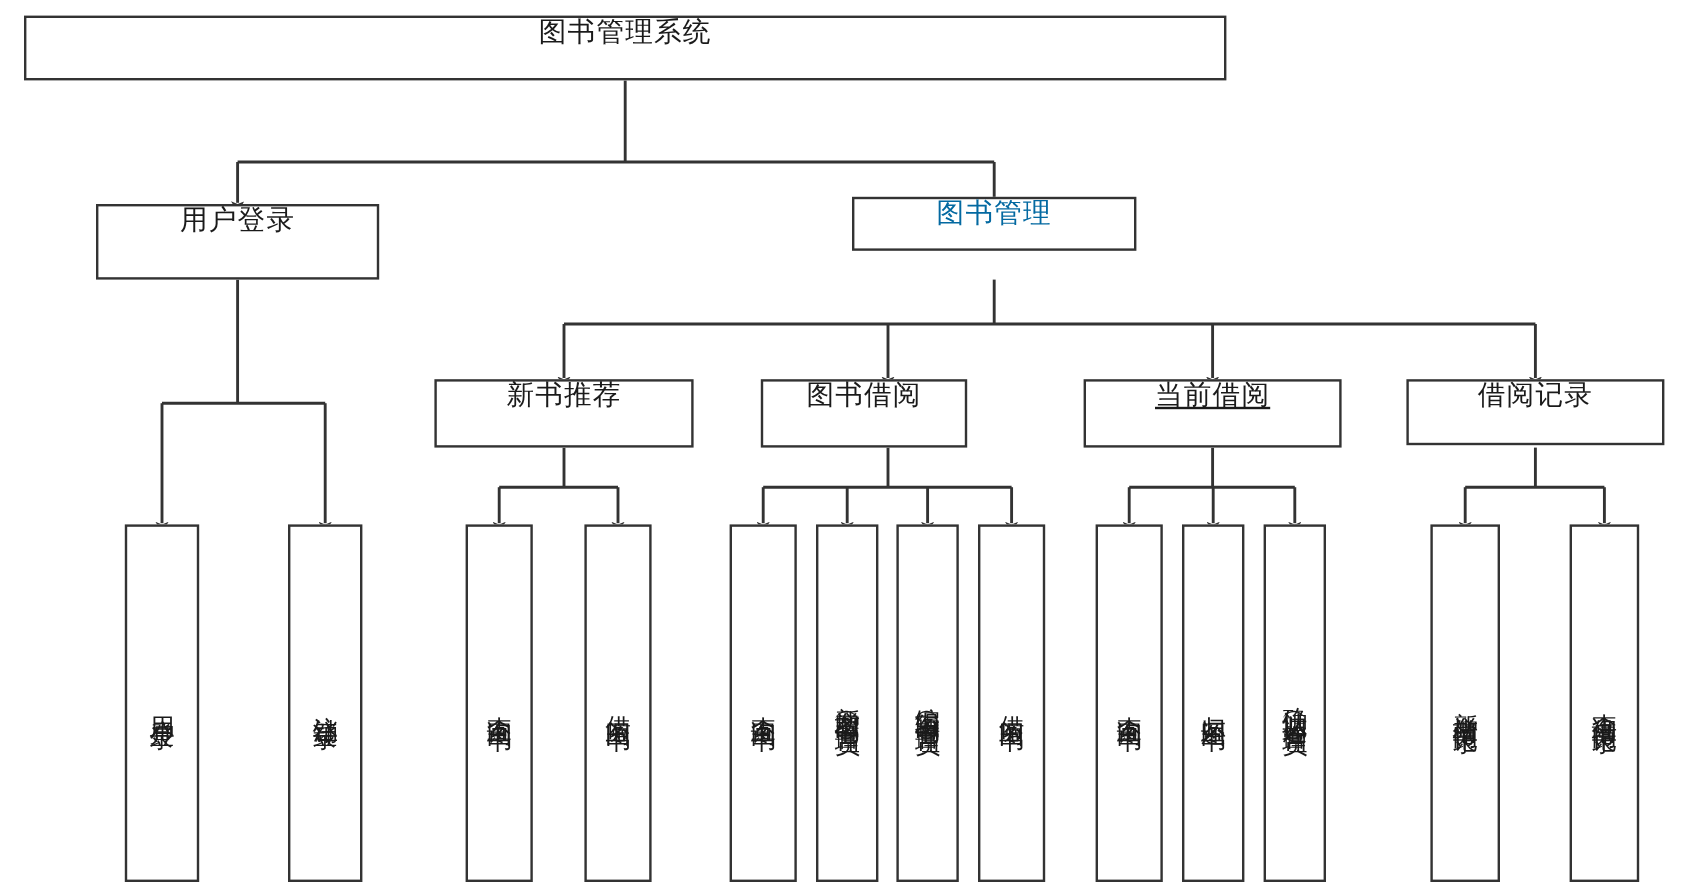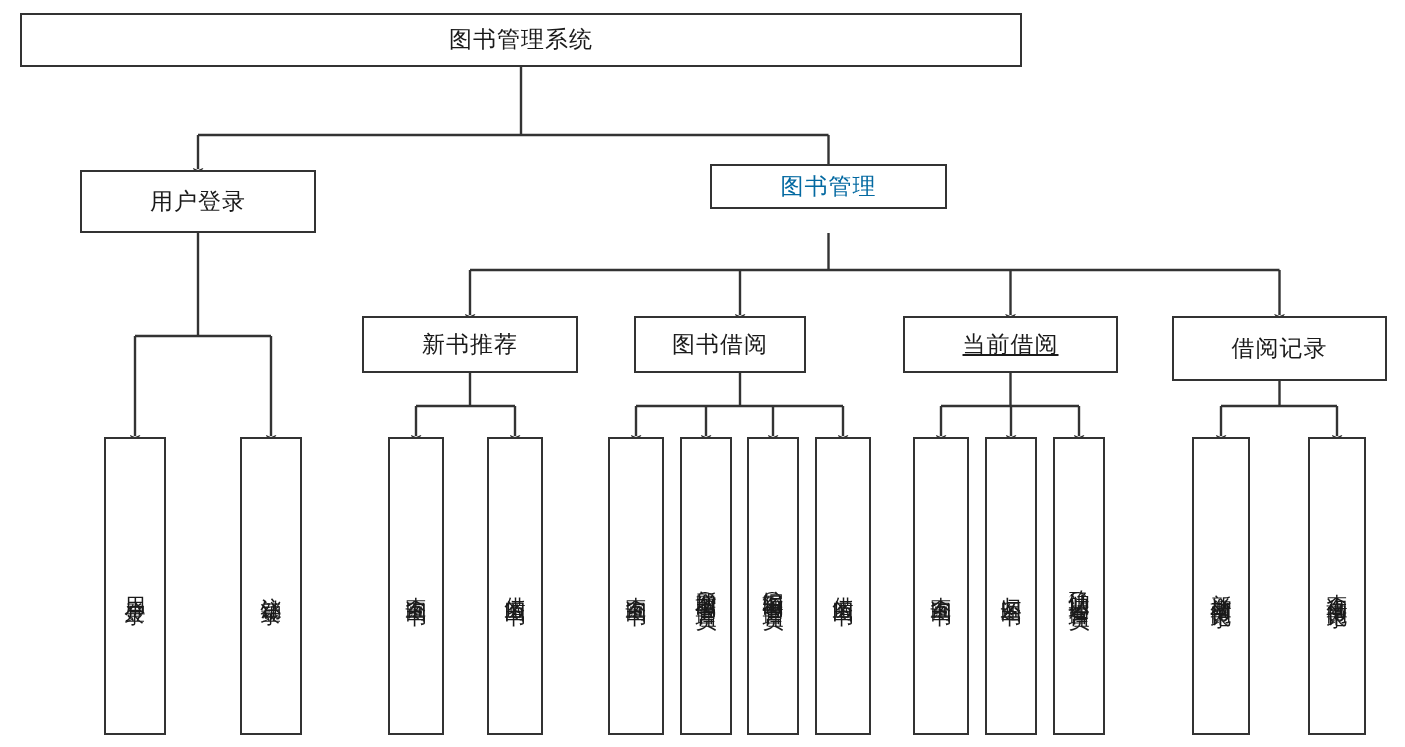--- a/index.html
+++ b/index.html
@@ -23,21 +23,21 @@
     top: 0;
     width: 1405px;
     height: 747px;
   }
   .node {
     position: absolute;
     box-sizing: border-box;
     background: #ffffff;
     border: 2px solid #333333;
     display: flex;
-    align-items: center;
+    align-items: flex-start;
     justify-content: center;
     color: #1a1a1a;
   }
   .node-h {
     font-size: 23px;
     letter-spacing: 1px;
     line-height: 1.1;
   }
   .node-v {
     font-size: 21px;
@@ -123,21 +123,21 @@
       </div>
       <div class="node node-h" style="left: 362px; top: 316px; width: 216px; height: 57px; border-color: rgb(51, 51, 51); color: rgb(26, 26, 26);">
         <span class="node-label">新书推荐</span>
       </div>
       <div class="node node-h" style="left: 634px; top: 316px; width: 172px; height: 57px; border-color: rgb(51, 51, 51); color: rgb(26, 26, 26);">
         <span class="node-label">图书借阅</span>
       </div>
       <div class="node node-h" style="left: 903px; top: 316px; width: 215px; height: 57px; border-color: rgb(51, 51, 51); color: rgb(26, 26, 26); text-decoration: underline;">
         <span class="node-label">当前借阅</span>
       </div>
-      <div class="node node-h" style="left: 1172px; top: 316px; width: 215px; height: 65px; border-color: rgb(51, 51, 51); color: rgb(26, 26, 26);">
+      <div class="node node-h" style="left: 1172px; top: 316px; width: 215px; height: 55px; border-color: rgb(51, 51, 51); color: rgb(26, 26, 26);">
         <span class="node-label">借阅记录</span>
       </div>
       <div class="node node-v" style="left: 104px; top: 437px; width: 62px; height: 298px; border-color: rgb(51, 51, 51); color: rgb(26, 26, 26);">
         <span class="node-label">用户登录</span>
       </div>
       <div class="node node-v" style="left: 240px; top: 437px; width: 62px; height: 298px; border-color: rgb(51, 51, 51); color: rgb(26, 26, 26);">
         <span class="node-label">注销登录</span>
       </div>
       <div class="node node-v" style="left: 388px; top: 437px; width: 56px; height: 298px; border-color: rgb(51, 51, 51); color: rgb(26, 26, 26);">
         <span class="node-label">查询图书</span>

